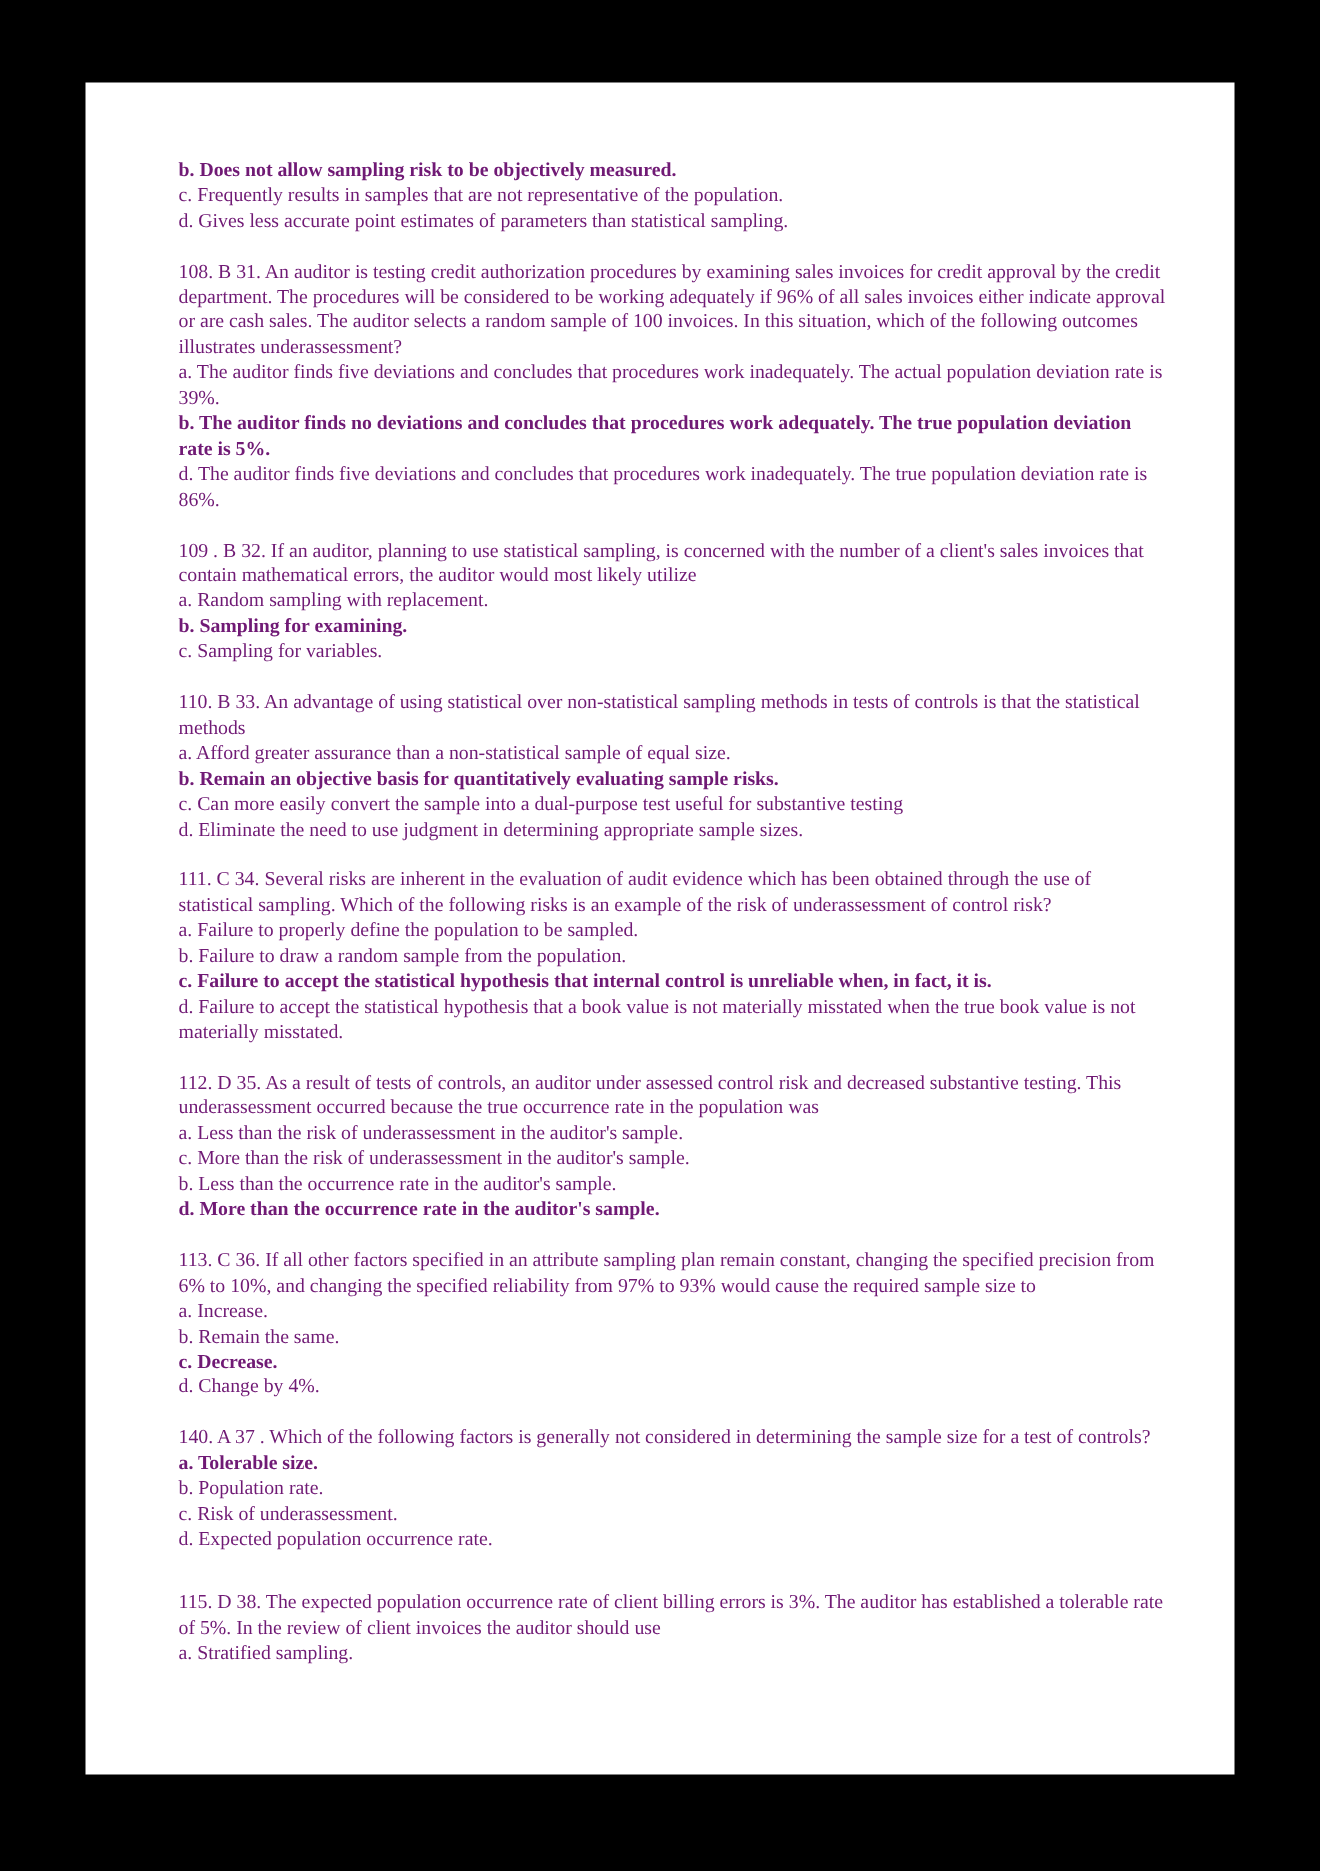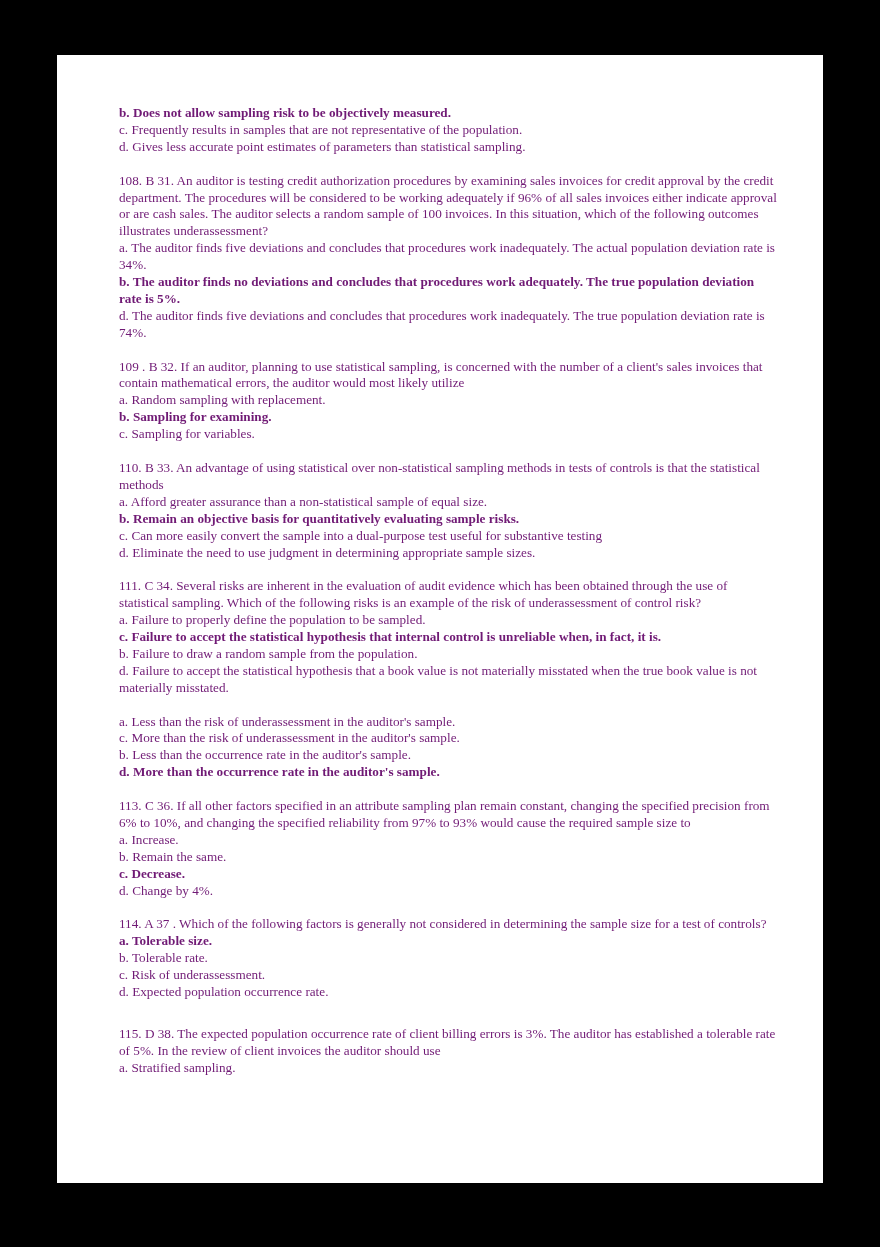--- a/index.html
+++ b/index.html
@@ -52,61 +52,62 @@
 <div class="viewport">
   <div class="paper">
     <div id="doc-content">
         <div class="block">
           <div class="option bold">b. Does not allow sampling risk to be objectively measured.</div>
           <div class="option">c. Frequently results in samples that are not representative of the population.</div>
           <div class="option">d. Gives less accurate point estimates of parameters than statistical sampling.</div>
         </div>
         <div class="block">
           <div class="stem">108. B 31. An auditor is testing credit authorization procedures by examining sales invoices for credit approval by the credit department. The procedures will be considered to be working adequately if 96% of all sales invoices either indicate approval or are cash sales. The auditor selects a random sample of 100 invoices. In this situation, which of the following outcomes illustrates underassessment?</div>
-          <div class="option">a. The auditor finds five deviations and concludes that procedures work inadequately. The actual population deviation rate is 34%.</div>
+          <div class="option">a. The auditor finds five deviations and concludes that procedures work inadequately. The actual population deviation rate is 39%.</div>
           <div class="option bold">b. The auditor finds no deviations and concludes that procedures work adequately. The true population deviation rate is 5%.</div>
-          <div class="option">d. The auditor finds five deviations and concludes that procedures work inadequately. The true population deviation rate is 74%.</div>
+          <div class="option">d. The auditor finds five deviations and concludes that procedures work inadequately. The true population deviation rate is 86%.</div>
         </div>
         <div class="block">
           <div class="stem">109 . B 32. If an auditor, planning to use statistical sampling, is concerned with the number of a client's sales invoices that contain mathematical errors, the auditor would most likely utilize</div>
           <div class="option">a. Random sampling with replacement.</div>
           <div class="option bold">b. Sampling for examining.</div>
           <div class="option">c. Sampling for variables.</div>
         </div>
         <div class="block">
           <div class="stem">110. B 33. An advantage of using statistical over non-statistical sampling methods in tests of controls is that the statistical methods</div>
           <div class="option">a. Afford greater assurance than a non-statistical sample of equal size.</div>
           <div class="option bold">b. Remain an objective basis for quantitatively evaluating sample risks.</div>
           <div class="option">c. Can more easily convert the sample into a dual-purpose test useful for substantive testing</div>
           <div class="option">d. Eliminate the need to use judgment in determining appropriate sample sizes.</div>
         </div>
         <div class="block">
           <div class="stem">111. C 34. Several risks are inherent in the evaluation of audit evidence which has been obtained through the use of statistical sampling. Which of the following risks is an example of the risk of underassessment of control risk?</div>
           <div class="option">a. Failure to properly define the population to be sampled.</div>
+          <div class="option">b. Failure to draw a random sample from the population.</div>
           <div class="option bold">c. Failure to accept the statistical hypothesis that internal control is unreliable when, in fact, it is.</div>
-          <div class="option">b. Failure to draw a random sample from the population.</div>
           <div class="option">d. Failure to accept the statistical hypothesis that a book value is not materially misstated when the true book value is not materially misstated.</div>
         </div>
         <div class="block">
+          <div class="stem">112. D 35. As a result of tests of controls, an auditor under assessed control risk and decreased substantive testing. This underassessment occurred because the true occurrence rate in the population was</div>
           <div class="option">a. Less than the risk of underassessment in the auditor's sample.</div>
           <div class="option">c. More than the risk of underassessment in the auditor's sample.</div>
           <div class="option">b. Less than the occurrence rate in the auditor's sample.</div>
           <div class="option bold">d. More than the occurrence rate in the auditor's sample.</div>
         </div>
         <div class="block">
           <div class="stem">113. C 36. If all other factors specified in an attribute sampling plan remain constant, changing the specified precision from 6% to 10%, and changing the specified reliability from 97% to 93% would cause the required sample size to</div>
           <div class="option">a. Increase.</div>
           <div class="option">b. Remain the same.</div>
           <div class="option bold">c. Decrease.</div>
           <div class="option">d. Change by 4%.</div>
         </div>
         <div class="block">
-          <div class="stem">114. A 37 . Which of the following factors is generally not considered in determining the sample size for a test of controls?</div>
+          <div class="stem">140. A 37 . Which of the following factors is generally not considered in determining the sample size for a test of controls?</div>
           <div class="option bold">a. Tolerable size.</div>
-          <div class="option">b. Tolerable rate.</div>
+          <div class="option">b. Population rate.</div>
           <div class="option">c. Risk of underassessment.</div>
           <div class="option">d. Expected population occurrence rate.</div>
         </div>
         <div class="block">
           <div class="stem">115. D 38. The expected population occurrence rate of client billing errors is 3%. The auditor has established a tolerable rate of 5%. In the review of client invoices the auditor should use</div>
           <div class="option">a. Stratified sampling.</div>
         </div>
       </div>
   </div>
 </div>

